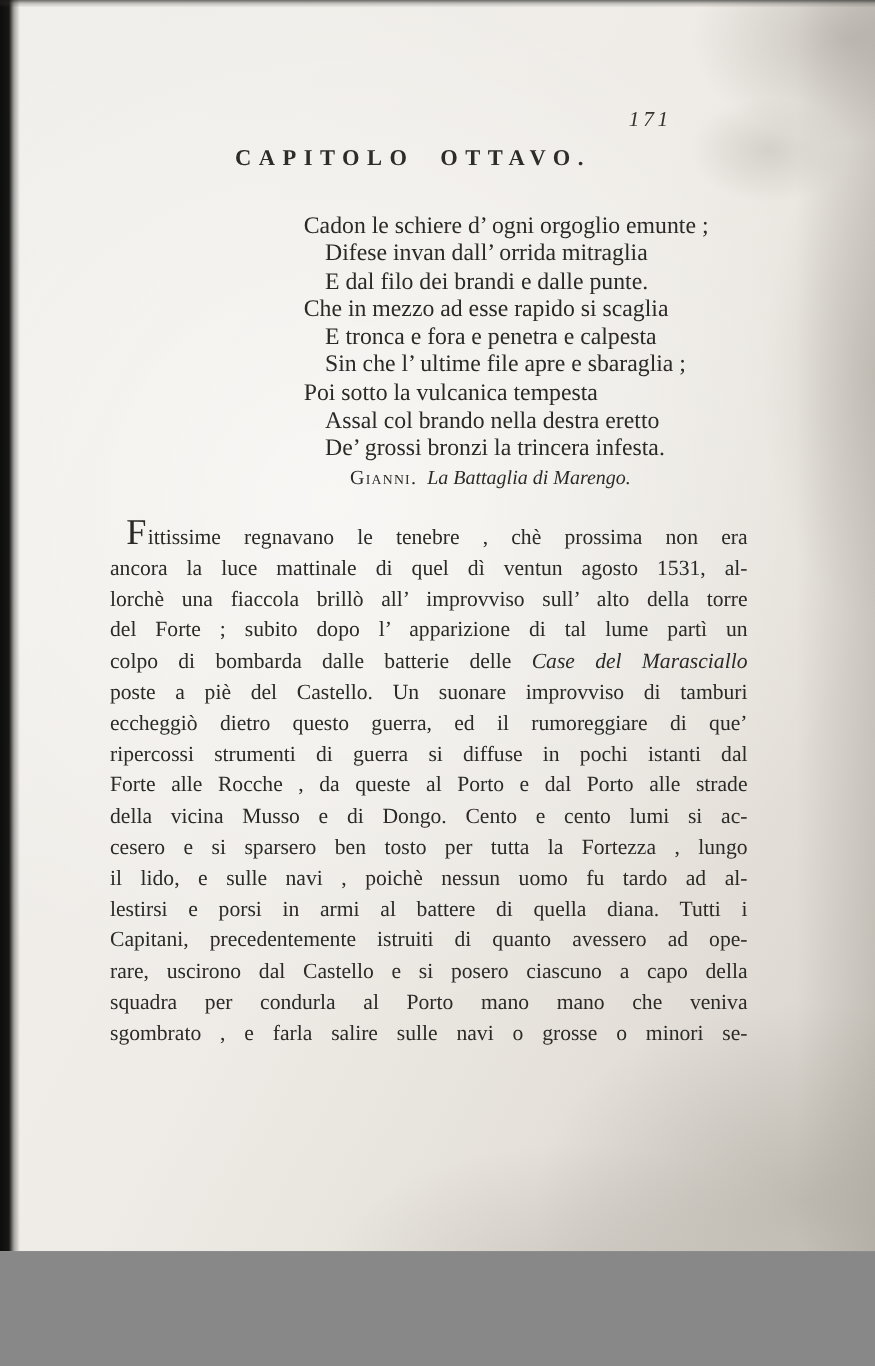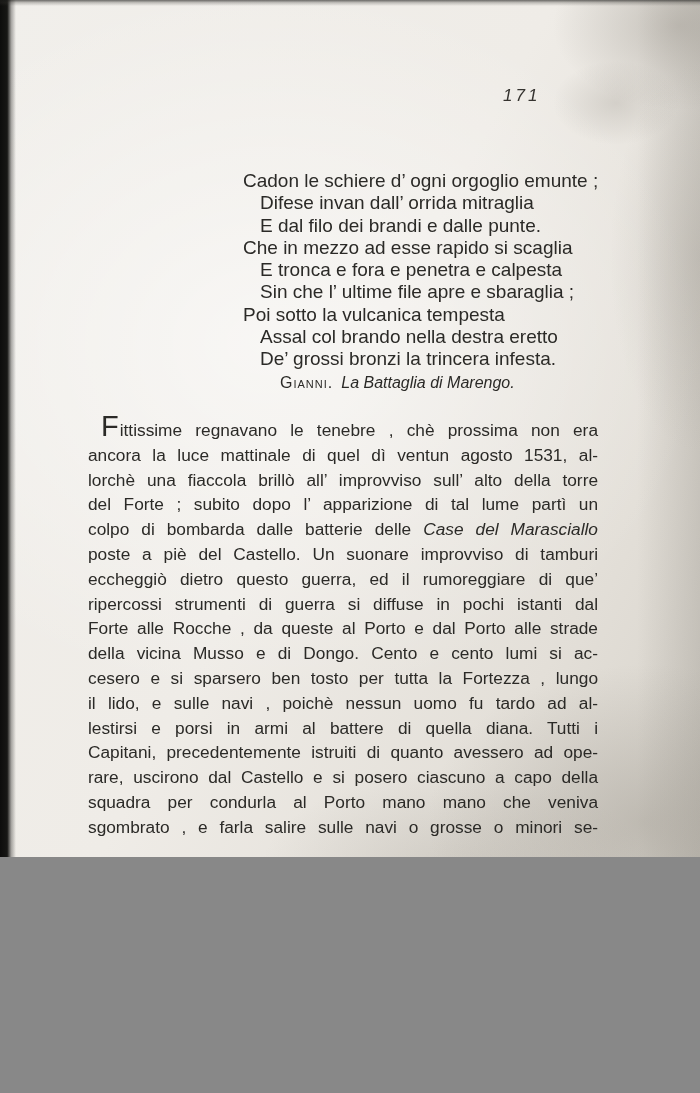--- a/index.html
+++ b/index.html
@@ -1,20 +1,20 @@
 <!DOCTYPE html>
 <html><head>
 <meta charset="utf-8">
 <style>
   html,body{margin:0;padding:0;background:#888;}
   .scan{
     position:relative;
-    width:700px;height:857px;
+    width:700px;height:1001px;
     overflow:hidden;
-    font-family:Liberation Sans, sans-serif;
+    font-family:Liberation Serif, serif;
     color:#2b2a27;
     background:
       radial-gradient(90% 60% at 38% 40%, rgba(255,255,255,.55), rgba(255,255,255,0) 70%),
       linear-gradient(118deg,#f1efeb 0%,#efece7 48%,#e3dfd8 78%,#d6d2ca 100%);
   }
   
   .stains{position:absolute;inset:0;pointer-events:none;
     background:
       radial-gradient(180px 120px at 97% 3%, rgba(150,145,136,.45), rgba(150,145,136,0) 70%),
       radial-gradient(120px 260px at 100% 30%, rgba(160,155,146,.28), rgba(160,155,146,0) 75%),
@@ -44,20 +44,21 @@
 </head>
 <body>
 
 <div class="scan">
   <div class="stains"></div>
   <div class="edge-left"></div>
   <div class="edge-top"></div>
 
   <div class="page-number">171</div>
 
+  <h1 class="chapter-title">CAPITOLO OTTAVO.</h1>
 
   <div class="poem">
     <div class="pl i0">Cadon le schiere d’ ogni orgoglio emunte ;</div>
     <div class="pl i1">Difese invan dall’ orrida mitraglia</div>
     <div class="pl i1">E dal filo dei brandi e dalle punte.</div>
     <div class="pl i0">Che in mezzo ad esse rapido si scaglia</div>
     <div class="pl i1">E tronca e fora e penetra e calpesta</div>
     <div class="pl i1">Sin che l’ ultime file apre e sbaraglia ;</div>
     <div class="pl i0">Poi sotto la vulcanica tempesta</div>
     <div class="pl i1">Assal col brando nella destra eretto</div>

